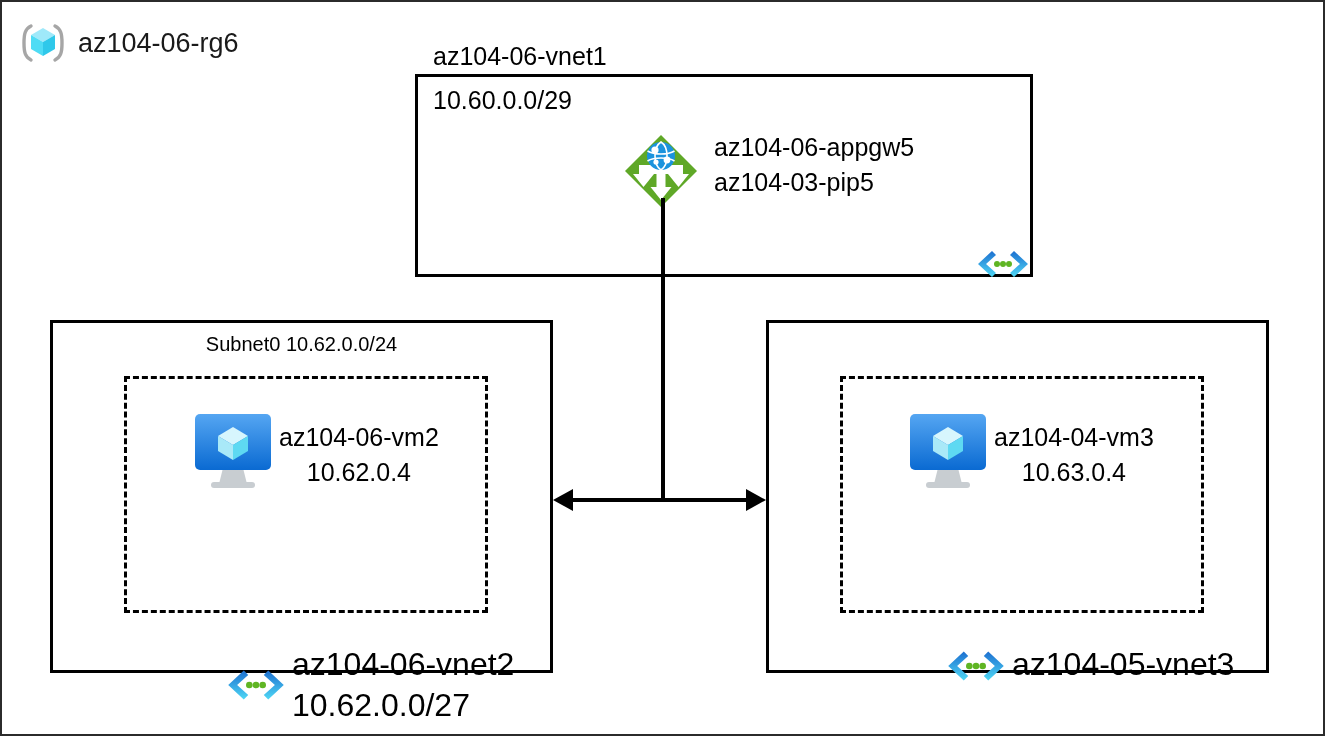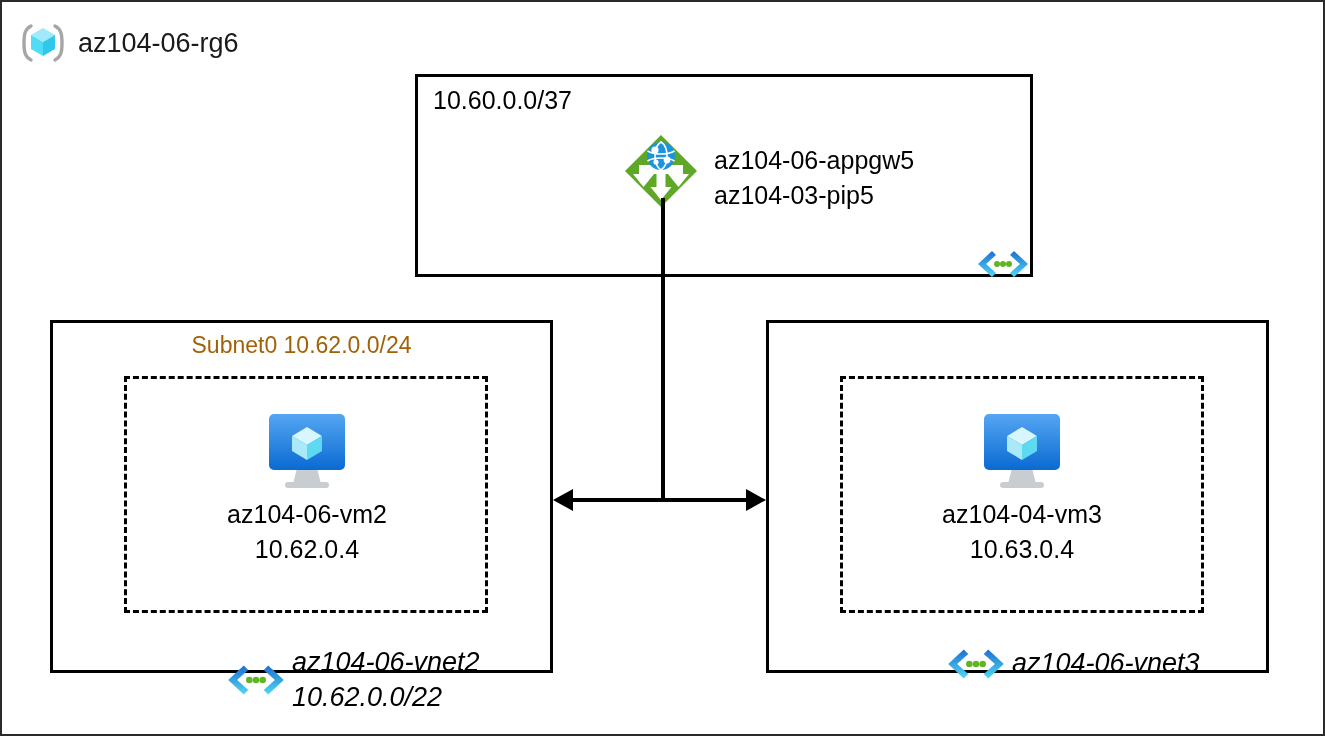--- a/index.html
+++ b/index.html
@@ -58,51 +58,51 @@
   }
   .box-cidr-inside {
     position: absolute;
     font-size: 25px;
     white-space: nowrap;
     line-height: 1;
     color: #000;
   }
   .subnet-title {
     position: absolute;
-    font-size: 23px;
+    font-size: 20px;
     white-space: nowrap;
     line-height: 1;
     text-align: center;
-    color: #a16207;
+    color: #000000;
   }
 
   
   .appgw-group {
     position: absolute;
     display: flex;
-    align-items: flex-end;
+    align-items: flex-start;
     gap: 14px;
   }
   .appgw-text {
     display: flex;
     flex-direction: column;
     gap: 4px;
   }
   .appgw-text span {
     font-size: 25px;
     line-height: 1.22;
     white-space: nowrap;
     color: #000;
   }
 
   
   .vm-group {
     position: absolute;
     display: flex;
-    flex-direction: column;
+    flex-direction: row;
     align-items: center;
   }
   .vm-text {
     margin-top: 8px;
     display: flex;
     flex-direction: column;
     align-items: center;
     gap: 6px;
   }
   .vm-text span {
@@ -118,24 +118,23 @@
     display: flex;
     align-items: center;
     gap: 6px;
   }
   .vnet-badge-text {
     display: flex;
     flex-direction: column;
     line-height: 1.12;
   }
   .vnet-badge-text span {
-    font-size: 27px;
-    white-space: nowrap;
-    color: #000;
-    font-style: italic;
+    font-size: 32px;
+    white-space: nowrap;
+    color: #000;
   }
   .vnet-badge-text .vb-top { padding-bottom: 2px; }
   .vnet-badge-text .vb-bot { padding-top: 3px; }
 
   
   .v-line {
     position: absolute;
     background: #000000;
     width: 4px;
   }
@@ -176,24 +175,25 @@
         <path d="M35 6 C41 9 42 14 42 23 C42 32 41 37 35 40" fill="none" stroke="#a6a6a6" stroke-width="3.4" stroke-linecap="round"></path>
 
         <polygon points="23,8 35,15 23,22 11,15" fill="#9fe9fa"></polygon>
         <polygon points="11,15 23,22 23,36 11,29" fill="#4fdcf5"></polygon>
         <polygon points="35,15 23,22 23,36 35,29" fill="#2fc8ea"></polygon>
       </svg>
     </span>
     <span class="rg-label">az104-06-rg6</span>
   </div>
 
+  <div class="box-title-outside" style="left:431px; top:42px;">az104-06-vnet1</div>
 
   <div class="solid-box" style="left:413px; top:72px; width:618px; height:203px;"></div>
 
-  <div class="box-cidr-inside" style="left:431px; top:86px;">10.60.0.0/37</div>
+  <div class="box-cidr-inside" style="left:431px; top:86px;">10.60.0.0/29</div>
 
   <div class="appgw-group" style="left:620px; top:130px;">
     <span>
       <svg width="78" height="78" viewBox="0 0 78 78">
         <polygon points="39,3 75,39 39,75 3,39" fill="#5fa827"></polygon>
 
         <rect x="34.5" y="34" width="9" height="24" fill="#ffffff"></rect>
         <polygon points="39,68 28.5,55 49.5,55" fill="#ffffff"></polygon>
 
         <rect x="17" y="33" width="9" height="15" fill="#ffffff" transform="rotate(0 21.5 40)"></rect>
@@ -278,21 +278,21 @@
         </defs>
         <path d="M16 2 L20 6 L10 15 L20 24 L16 28 L2 15 Z" fill="url(#chevB)"></path>
         <path d="M38 2 L34 6 L44 15 L34 24 L38 28 L52 15 Z" fill="url(#chevB)"></path>
         <circle cx="21" cy="15" r="3" fill="#5fb523"></circle>
         <circle cx="27" cy="15" r="3" fill="#5fb523"></circle>
         <circle cx="33" cy="15" r="3" fill="#5fb523"></circle>
       </svg>
     </span>
     <span class="vnet-badge-text">
       <span class="vb-top">az104-06-vnet2</span>
-      <span class="vb-bot">10.62.0.0/22</span>
+      <span class="vb-bot">10.62.0.0/27</span>
     </span>
   </div>
 
   <div class="solid-box" style="left:764px; top:318px; width:503px; height:353px;"></div>
 
 
   <div class="dashed-box" style="left:838px; top:374px; width:364px; height:237px;"></div>
 
   <div class="vm-group" style="left:900px; top:408px; width:240px;">
     <span>
@@ -327,21 +327,21 @@
           </linearGradient>
         </defs>
         <path d="M16 2 L20 6 L10 15 L20 24 L16 28 L2 15 Z" fill="url(#chevC)"></path>
         <path d="M38 2 L34 6 L44 15 L34 24 L38 28 L52 15 Z" fill="url(#chevC)"></path>
         <circle cx="21" cy="15" r="3" fill="#5fb523"></circle>
         <circle cx="27" cy="15" r="3" fill="#5fb523"></circle>
         <circle cx="33" cy="15" r="3" fill="#5fb523"></circle>
       </svg>
     </span>
     <span class="vnet-badge-text">
-      <span class="vb-top">az104-06-vnet3</span>
+      <span class="vb-top">az104-05-vnet3</span>
     </span>
   </div>
 
   <div class="v-line" style="left:659px; top:196px; height:302px;"></div>
 
   <div class="h-line" style="left:566px; top:496px; width:194px;"></div>
   <div class="arrow-head arrow-left" style="left:551px; top:487px;"></div>
   <div class="arrow-head arrow-right" style="left:744px; top:487px;"></div>
 
 </div>

